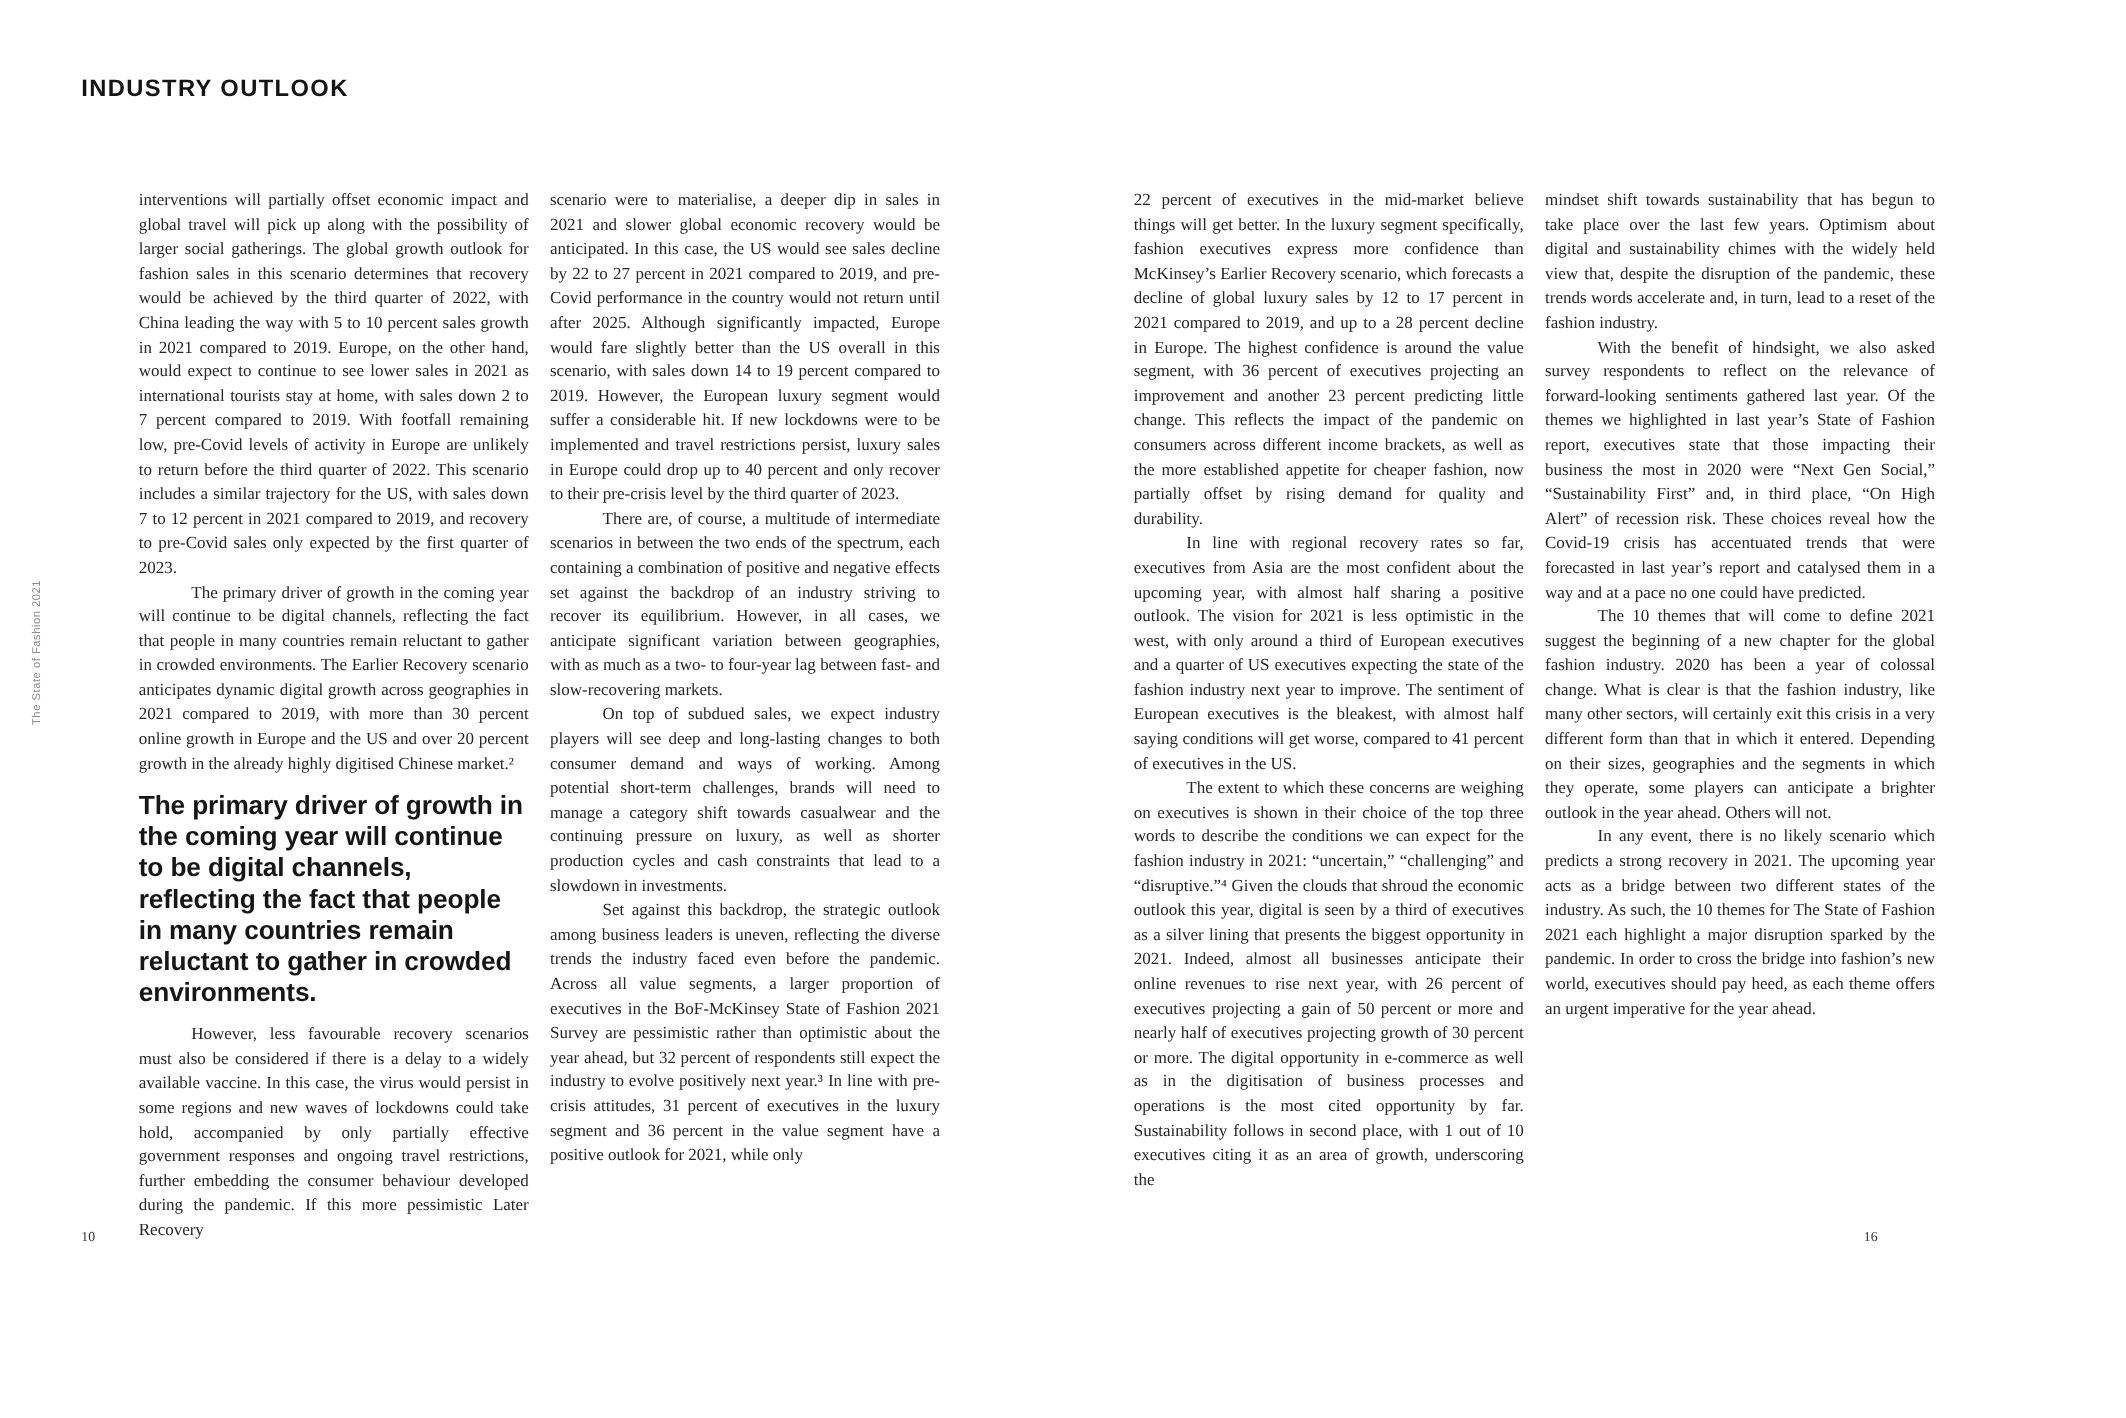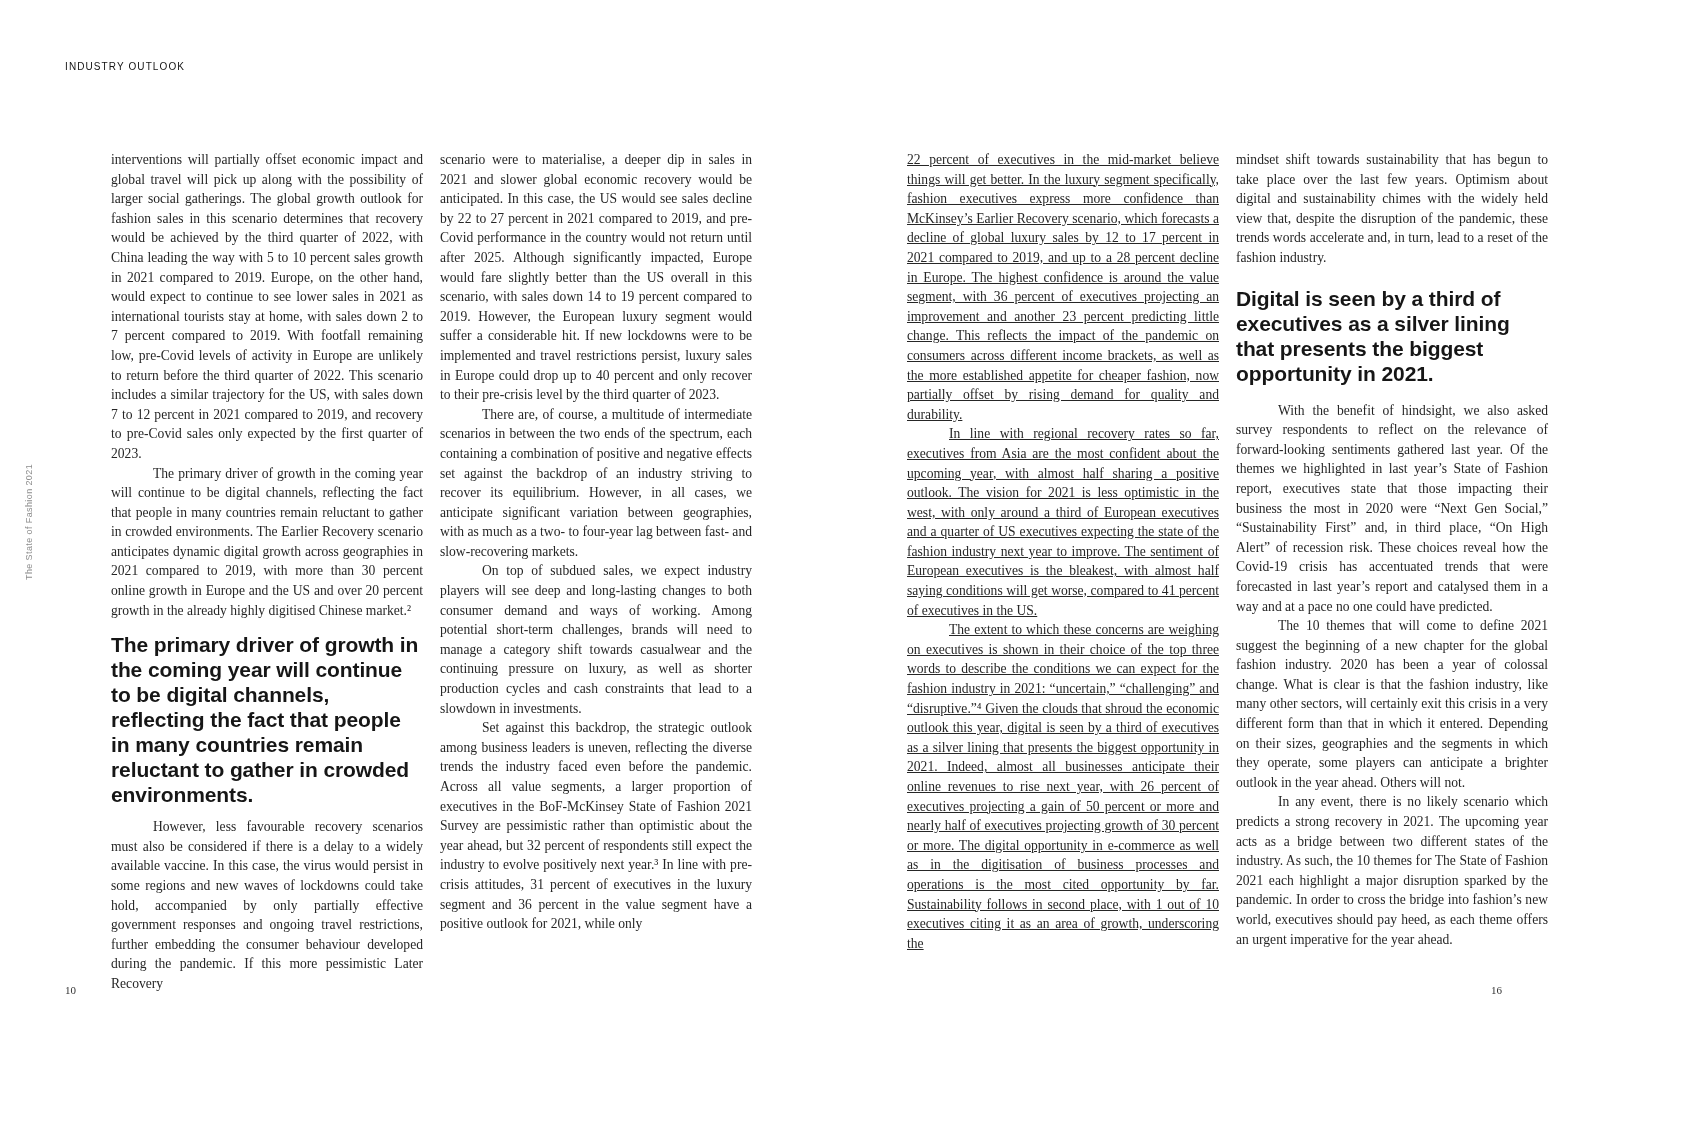--- a/index.html
+++ b/index.html
@@ -4,37 +4,37 @@
 <style>
   html,body { margin:0; padding:0; background:#ffffff; }
   .spread {
     position:relative; width:1701px; height:1134px; background:#ffffff;
     overflow:hidden;
     font-family:"Liberation Serif","DejaVu Serif",serif;
   }
   .section-header {
     position:absolute; left:65px; top:61px;
     font-family:"Liberation Sans","DejaVu Sans",sans-serif;
-    font-weight:400; font-size:10px; letter-spacing:1.1px; color:#141414;
+    font-weight:700; font-size:19px; letter-spacing:1.1px; color:#141414;
   }
   .spine {
     position:absolute; left:24px; top:462px; height:118px;
     writing-mode:vertical-rl; transform:rotate(180deg);
     font-family:"Liberation Sans","DejaVu Sans",sans-serif;
     font-size:9px; letter-spacing:0.4px; color:#8c8c8c; white-space:nowrap;
   }
   .col {
     position:absolute; top:150px; width:312px;
     font-size:13.6px; line-height:19.6px; color:#262626;
     text-align:justify;
     margin-left:46px;
   }
   .col-1 { left:65px; }
   .col-2 { left:394px; }
-  .col-3 { left:861px;text-decoration:underline; }
+  .col-3 { left:861px; }
   .col-4 { left:1190px; }
   .col p { margin:0; padding:0; }
   p.indent { text-indent:42px; }
   .pullquote, .subheading {
     font-family:"Liberation Sans","DejaVu Sans",sans-serif;
     font-weight:600; font-size:21px; line-height:25px;
     letter-spacing:-0.1px; color:#161616;
     text-align:left; text-indent:0;
   }
   .pullquote { margin:12px 0 10px 0 !important; }
@@ -70,21 +70,20 @@
   </div>
 
   <div class="col col-3">
     <p>22 percent of executives in the mid-market believe things will get better. In the luxury segment specifically, fashion executives express more confidence than McKinsey’s Earlier Recovery scenario, which forecasts a decline of global luxury sales by 12 to 17 percent in 2021 compared to 2019, and up to a 28 percent decline in Europe. The highest confidence is around the value segment, with 36 percent of executives projecting an improvement and another 23 percent predicting little change. This reflects the impact of the pandemic on consumers across different income brackets, as well as the more established appetite for cheaper fashion, now partially offset by rising demand for quality and durability.</p>
     <p class="indent">In line with regional recovery rates so far, executives from Asia are the most confident about the upcoming year, with almost half sharing a positive outlook. The vision for 2021 is less optimistic in the west, with only around a third of European executives and a quarter of US executives expecting the state of the fashion industry next year to improve. The sentiment of European executives is the bleakest, with almost half saying conditions will get worse, compared to 41 percent of executives in the US.</p>
     <p class="indent">The extent to which these concerns are weighing on executives is shown in their choice of the top three words to describe the conditions we can expect for the fashion industry in 2021: “uncertain,” “challenging” and “disruptive.”⁴ Given the clouds that shroud the economic outlook this year, digital is seen by a third of executives as a silver lining that presents the biggest opportunity in 2021. Indeed, almost all businesses anticipate their online revenues to rise next year, with 26 percent of executives projecting a gain of 50 percent or more and nearly half of executives projecting growth of 30 percent or more. The digital opportunity in e-commerce as well as in the digitisation of business processes and operations is the most cited opportunity by far. Sustainability follows in second place, with 1 out of 10 executives citing it as an area of growth, underscoring the</p>
   </div>
 
   <div class="col col-4">
     <p>mindset shift towards sustainability that has begun to take place over the last few years. Optimism about digital and sustainability chimes with the widely held view that, despite the disruption of the pandemic, these trends words accelerate and, in turn, lead to a reset of the fashion industry.</p>
-    <p class="subheading">Digital is seen by a third of executives as a silver lining that presents the biggest opportunity in 2021.</p>
     <p class="indent">With the benefit of hindsight, we also asked survey respondents to reflect on the relevance of forward-looking sentiments gathered last year. Of the themes we highlighted in last year’s State of Fashion report, executives state that those impacting their business the most in 2020 were “Next Gen Social,” “Sustainability First” and, in third place, “On High Alert” of recession risk. These choices reveal how the Covid-19 crisis has accentuated trends that were forecasted in last year’s report and catalysed them in a way and at a pace no one could have predicted.</p>
     <p class="indent">The 10 themes that will come to define 2021 suggest the beginning of a new chapter for the global fashion industry. 2020 has been a year of colossal change. What is clear is that the fashion industry, like many other sectors, will certainly exit this crisis in a very different form than that in which it entered. Depending on their sizes, geographies and the segments in which they operate, some players can anticipate a brighter outlook in the year ahead. Others will not.</p>
     <p class="indent">In any event, there is no likely scenario which predicts a strong recovery in 2021. The upcoming year acts as a bridge between two different states of the industry. As such, the 10 themes for The State of Fashion 2021 each highlight a major disruption sparked by the pandemic. In order to cross the bridge into fashion’s new world, executives should pay heed, as each theme offers an urgent imperative for the year ahead.</p>
   </div>
 
   <div class="page-number page-number-left">10</div>
   <div class="page-number page-number-right">16</div>
 
 </div>
 

